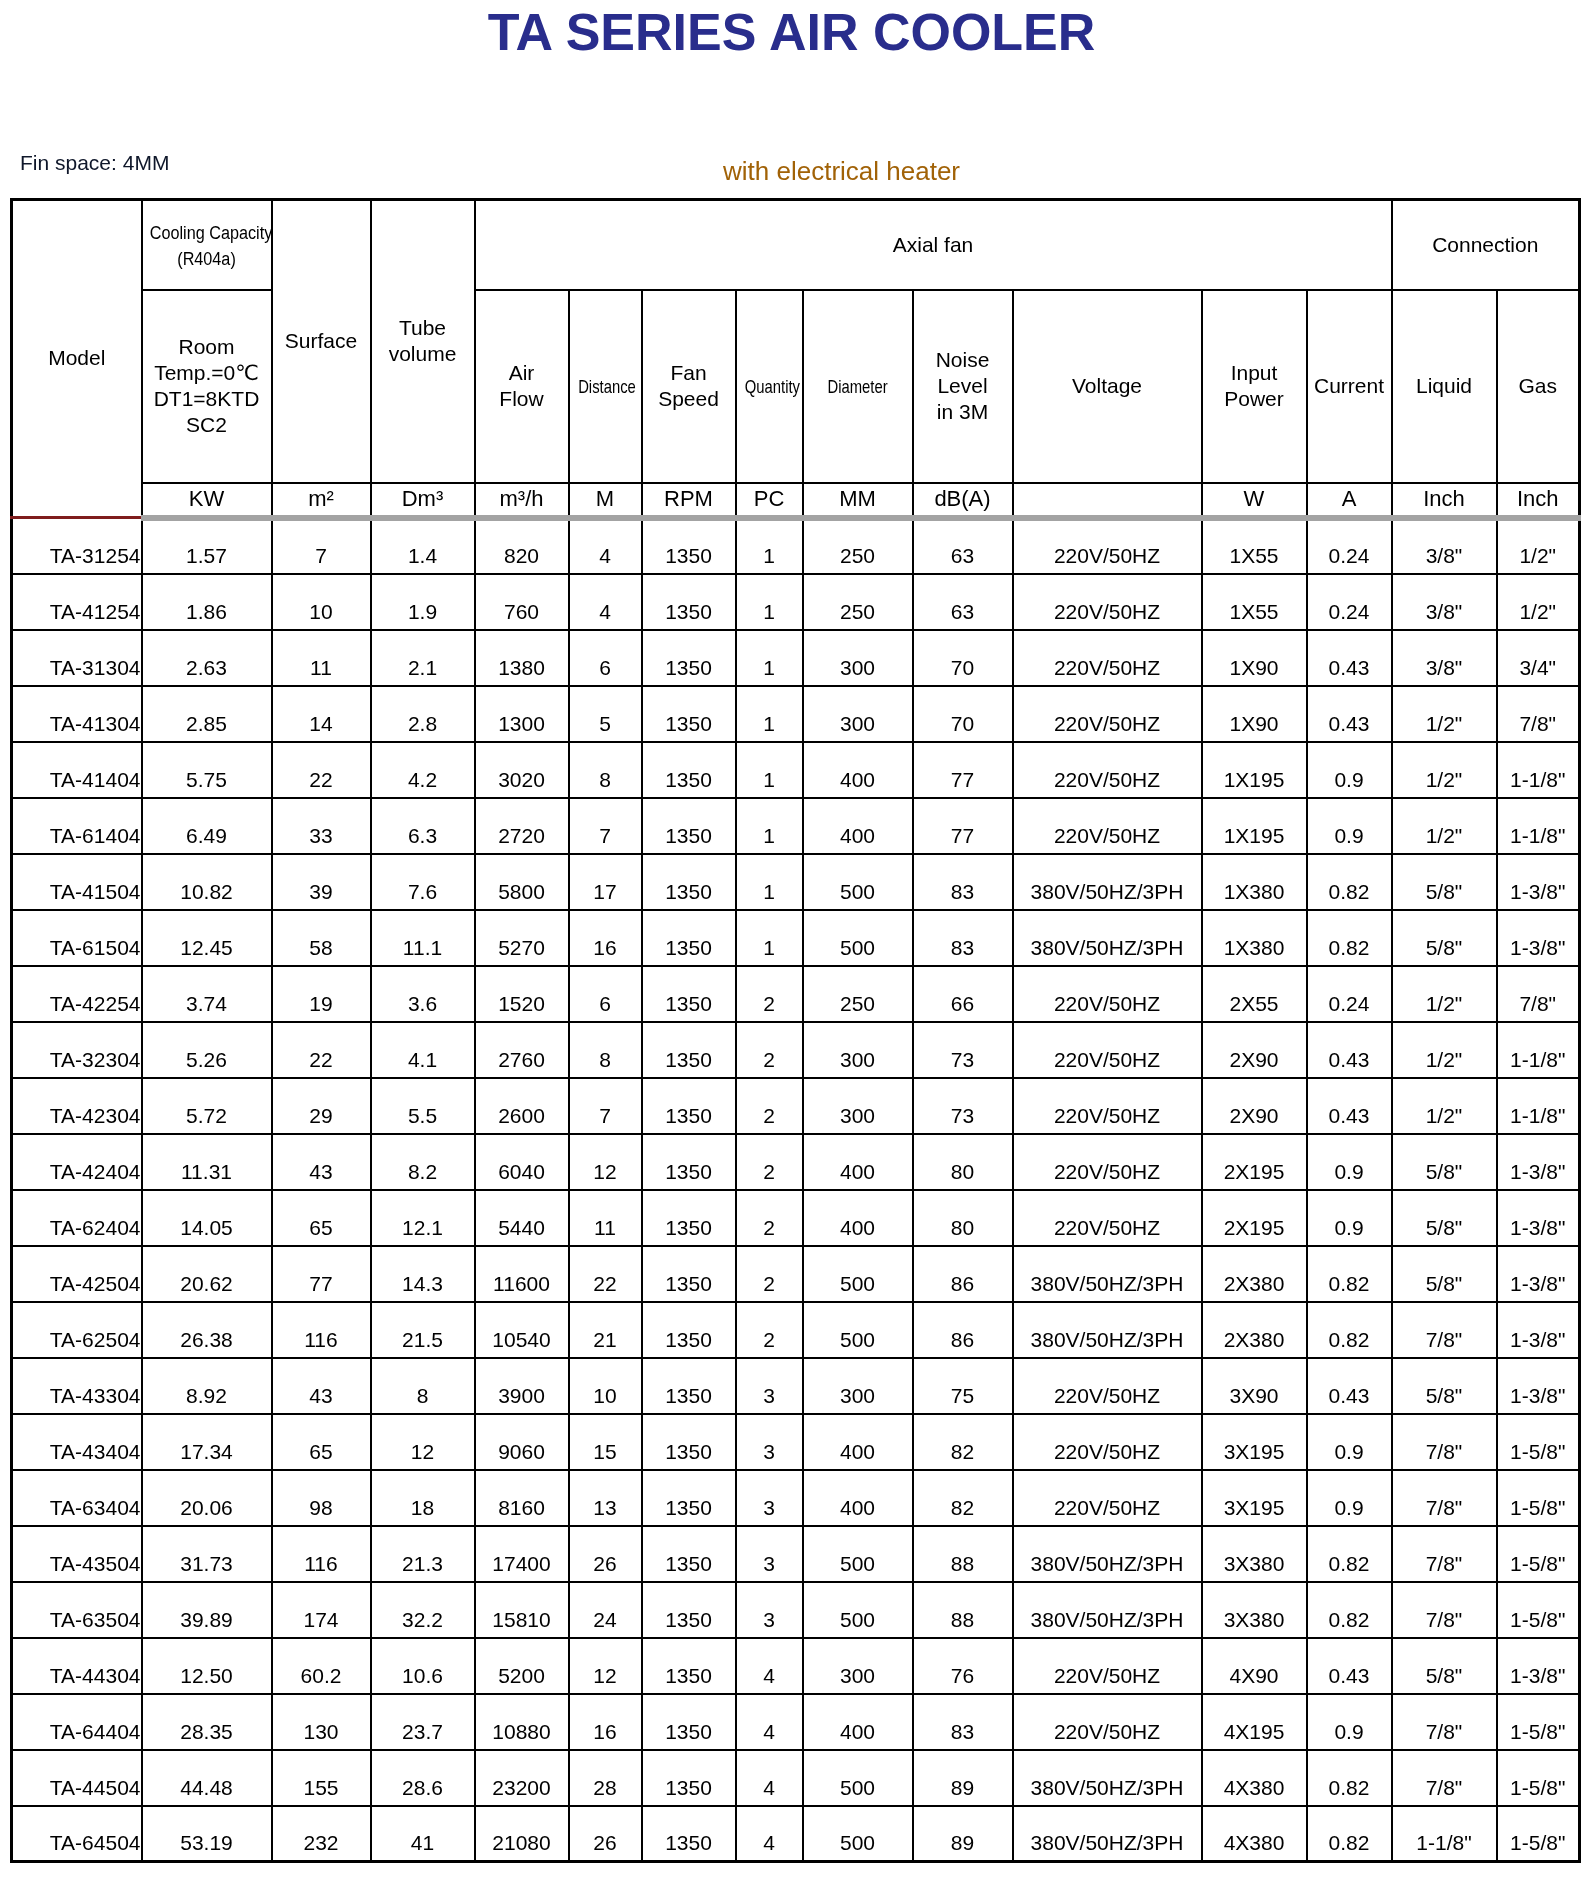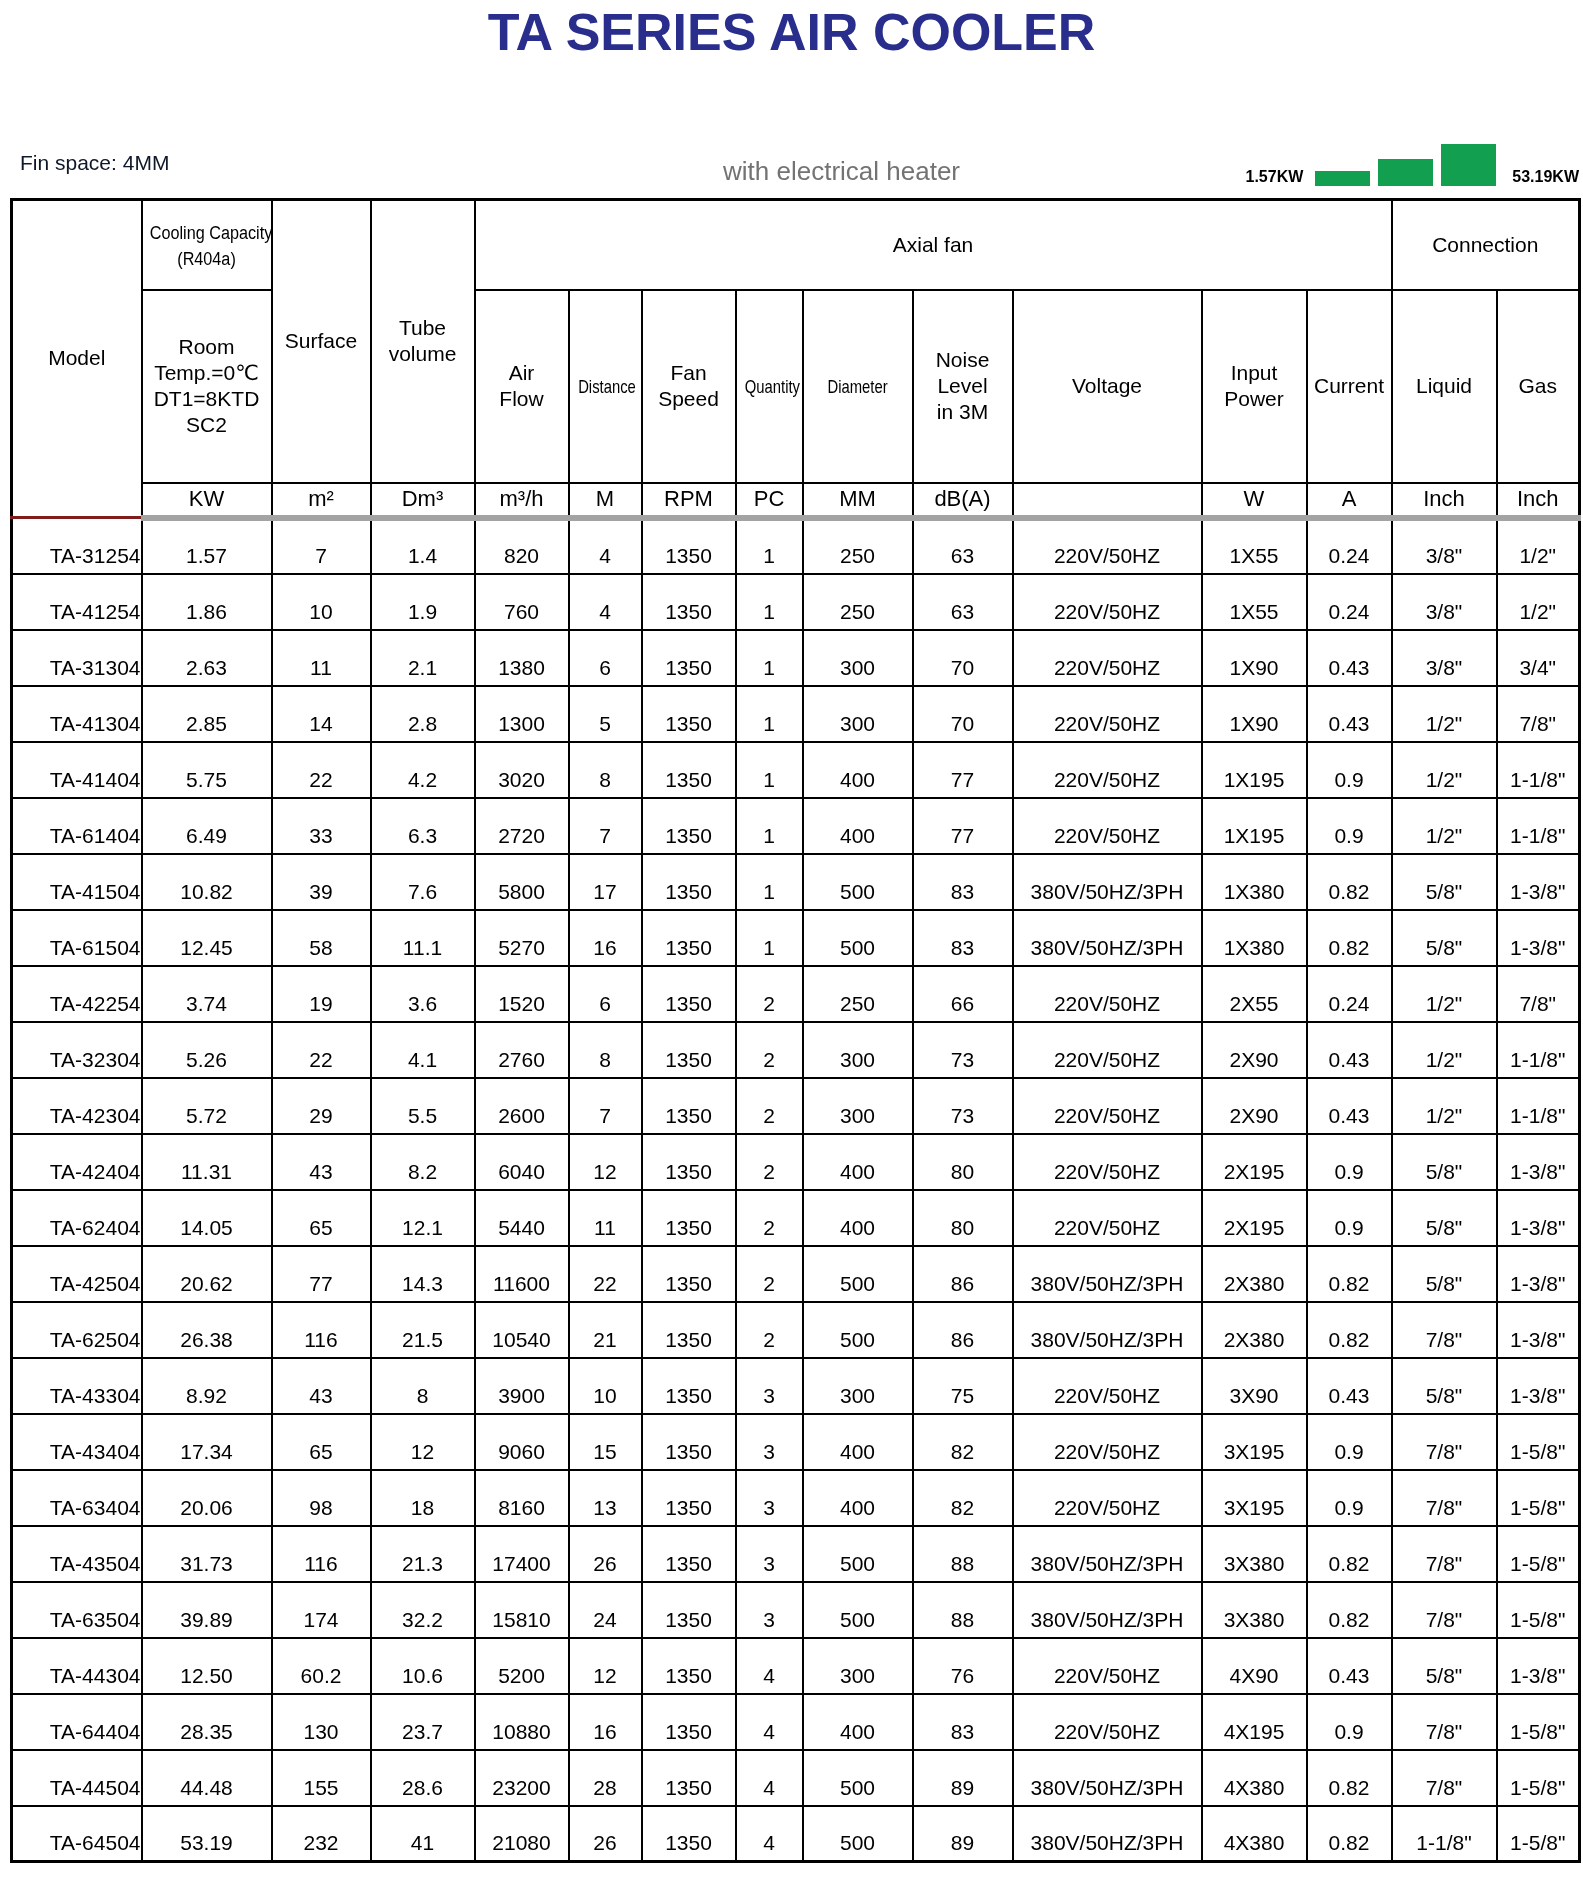--- a/index.html
+++ b/index.html
@@ -12,21 +12,21 @@
   .title {
     position:absolute; top:6px; left:0; width:100%; margin:0;
     text-align:center; font-size:52px; font-weight:bold; line-height:1.0;
     color:#292D8C; letter-spacing:0px;
   }
   .fin-space {
     position:absolute; left:20px; top:151px; font-size:21px; color:#0f172a;
     white-space:nowrap;
   }
   .heater-note {
-    position:absolute; left:723px; top:156px; font-size:26px; color:#737373;
+    position:absolute; left:723px; top:156px; font-size:26px; color:#a16207;
     white-space:nowrap;
   }
   .legend {
     position:absolute; top:144px; right:4px; height:42px;
     display:flex; align-items:flex-end;
   }
   .legend .lab { font-size:16px; font-weight:bold; line-height:1; margin-bottom:1px; }
   .legend .lab.min { margin-right:12px; }
   .legend .lab.max { margin-left:8px; }
   .legend .bar { width:55px; background:#12A050; margin-right:8px; }
@@ -60,27 +60,20 @@
 </head>
 <body>
 
 <div class="page">
 
   <h1 class="title">TA SERIES AIR COOLER</h1>
 
   <div class="fin-space">Fin space: 4MM</div>
   <div class="heater-note">with electrical heater</div>
 
-  <div class="legend">
-    <span class="lab min">1.57KW</span>
-    <span class="bar b1"></span>
-    <span class="bar b2"></span>
-    <span class="bar b3"></span>
-    <span class="lab max">53.19KW</span>
-  </div>
 
   <table class="spec">
     <colgroup>
       <col style="width:130px">
         <col style="width:130px">
         <col style="width:99px">
         <col style="width:104px">
       <col style="width:94px">
         <col style="width:73px">
         <col style="width:94px">

